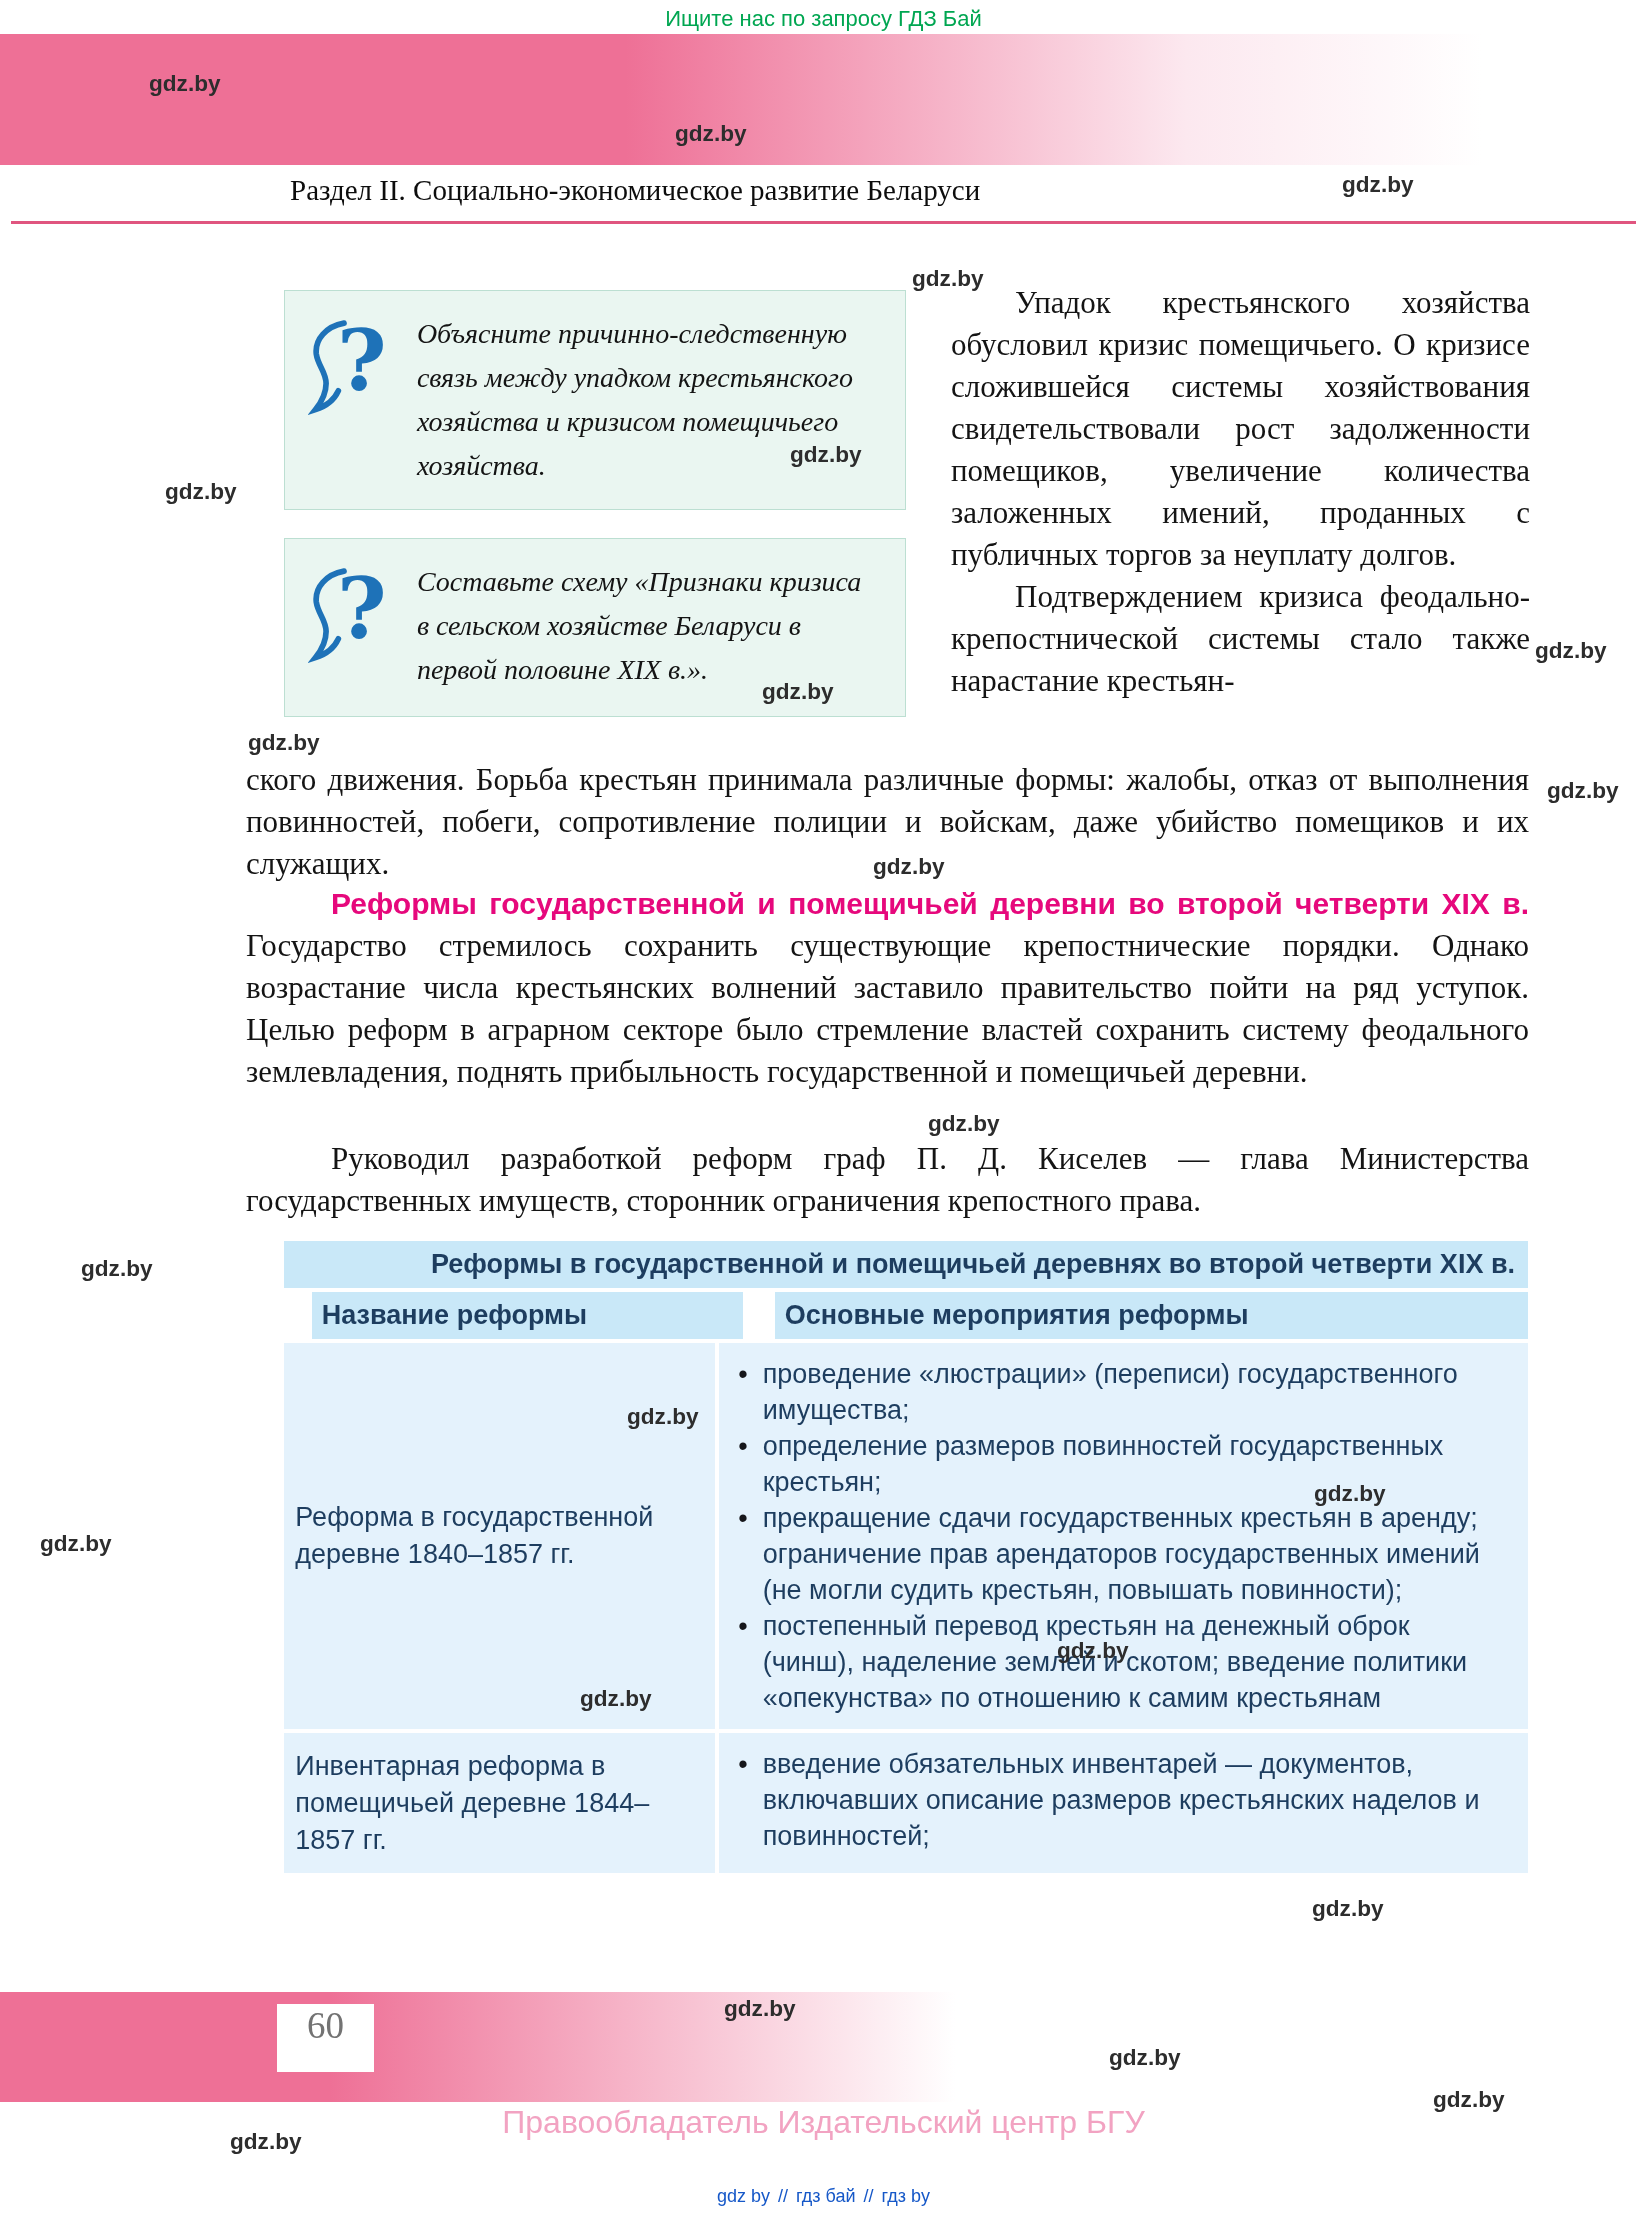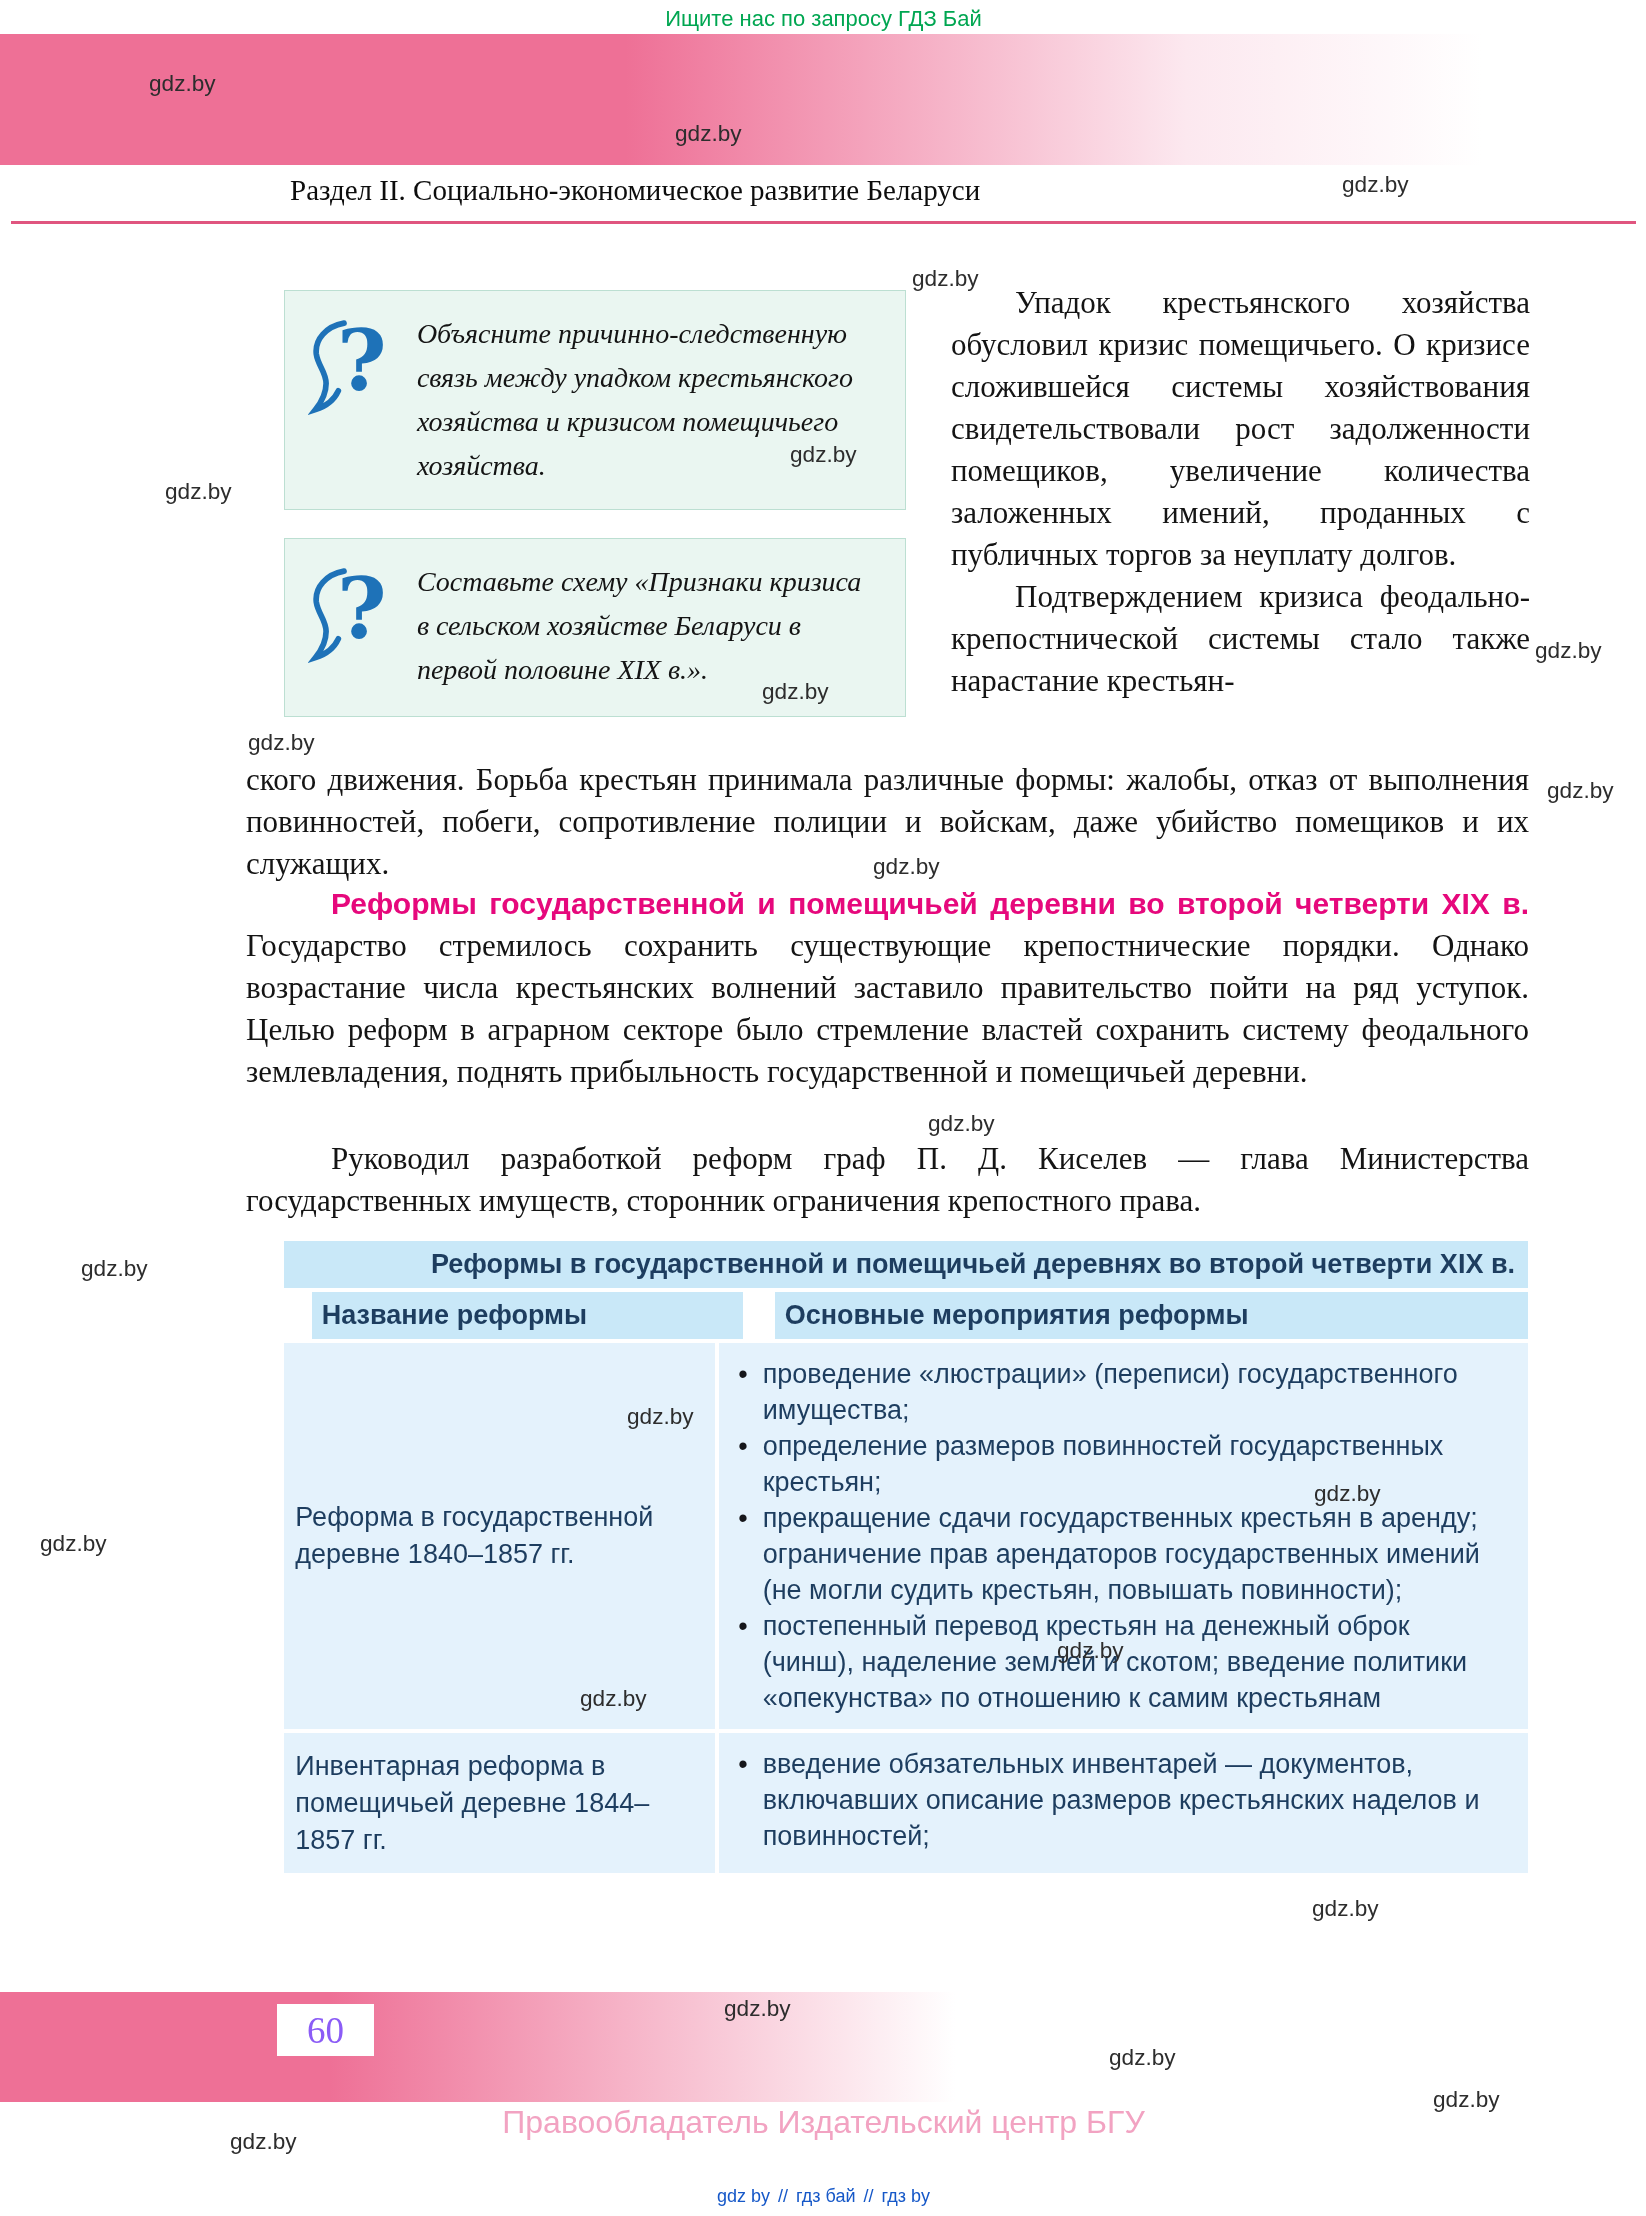--- a/index.html
+++ b/index.html
@@ -67,38 +67,38 @@
   .t-body .t-col-name { display:flex; align-items:center; padding:14.5px 16px 14.5px 11.3px; line-height:37px; }
   .t-body.align-top .t-col-name { align-items:flex-start; }
   .t-cell ul { list-style:none; padding:13px 21px 13px 17.7px; }
   .t-cell li { position:relative; padding-left:26px; line-height:36px; }
   .t-cell li::before { content:"•"; position:absolute; left:1.6px; top:0; color:#15161a; }
   .bottom-bar {
     position:absolute; left:0; top:1992px; width:100%; height:110px;
     background:linear-gradient(90deg, var(--bar-pink,#ee7096) 0%, var(--bar-pink,#ee7096) 20%, #ffffff 58%);
   }
   .page-num-box {
-    position:absolute; left:277px; top:2004px; width:97px; height:52px;
-    background:#ffffff; display:flex; align-items:center; justify-content:center;
-    font-size:37px; color:#8b5cf6;
+    position:absolute; left:277px; top:2004px; width:97px; height:68px;
+    background:#ffffff; display:flex; align-items:flex-start; justify-content:center;
+    font-size:37px; color:#737373;
   }
   .publisher {
     position:absolute; left:0; top:2104px; width:100%; text-align:center;
     font-family:"Liberation Sans", sans-serif; font-size:32px;
     color:var(--publisher-pink,#f2a3c2);
   }
   .footer-links {
     position:absolute; left:0; top:2186px; width:100%; text-align:center;
     font-family:"Liberation Sans", sans-serif; font-size:18px;
     color:var(--link-blue,#1658c8);
   }
   .footer-links .sep { margin:0 8px; }
   .wm {
     position:absolute; font-family:"Liberation Sans", sans-serif;
-    font-size:22.6px; color:#2d2d2d; z-index:9; white-space:nowrap;
+    font-size:22.6px; color:#2d2d2d; z-index:9; white-space:nowrap;font-weight:bold;
   }
 </style>
 </head>
 <body>
 
 <div class="page">
 
   <div class="top-notice">Ищите нас по запросу ГДЗ Бай</div>
 
   <div class="top-bar"></div>

